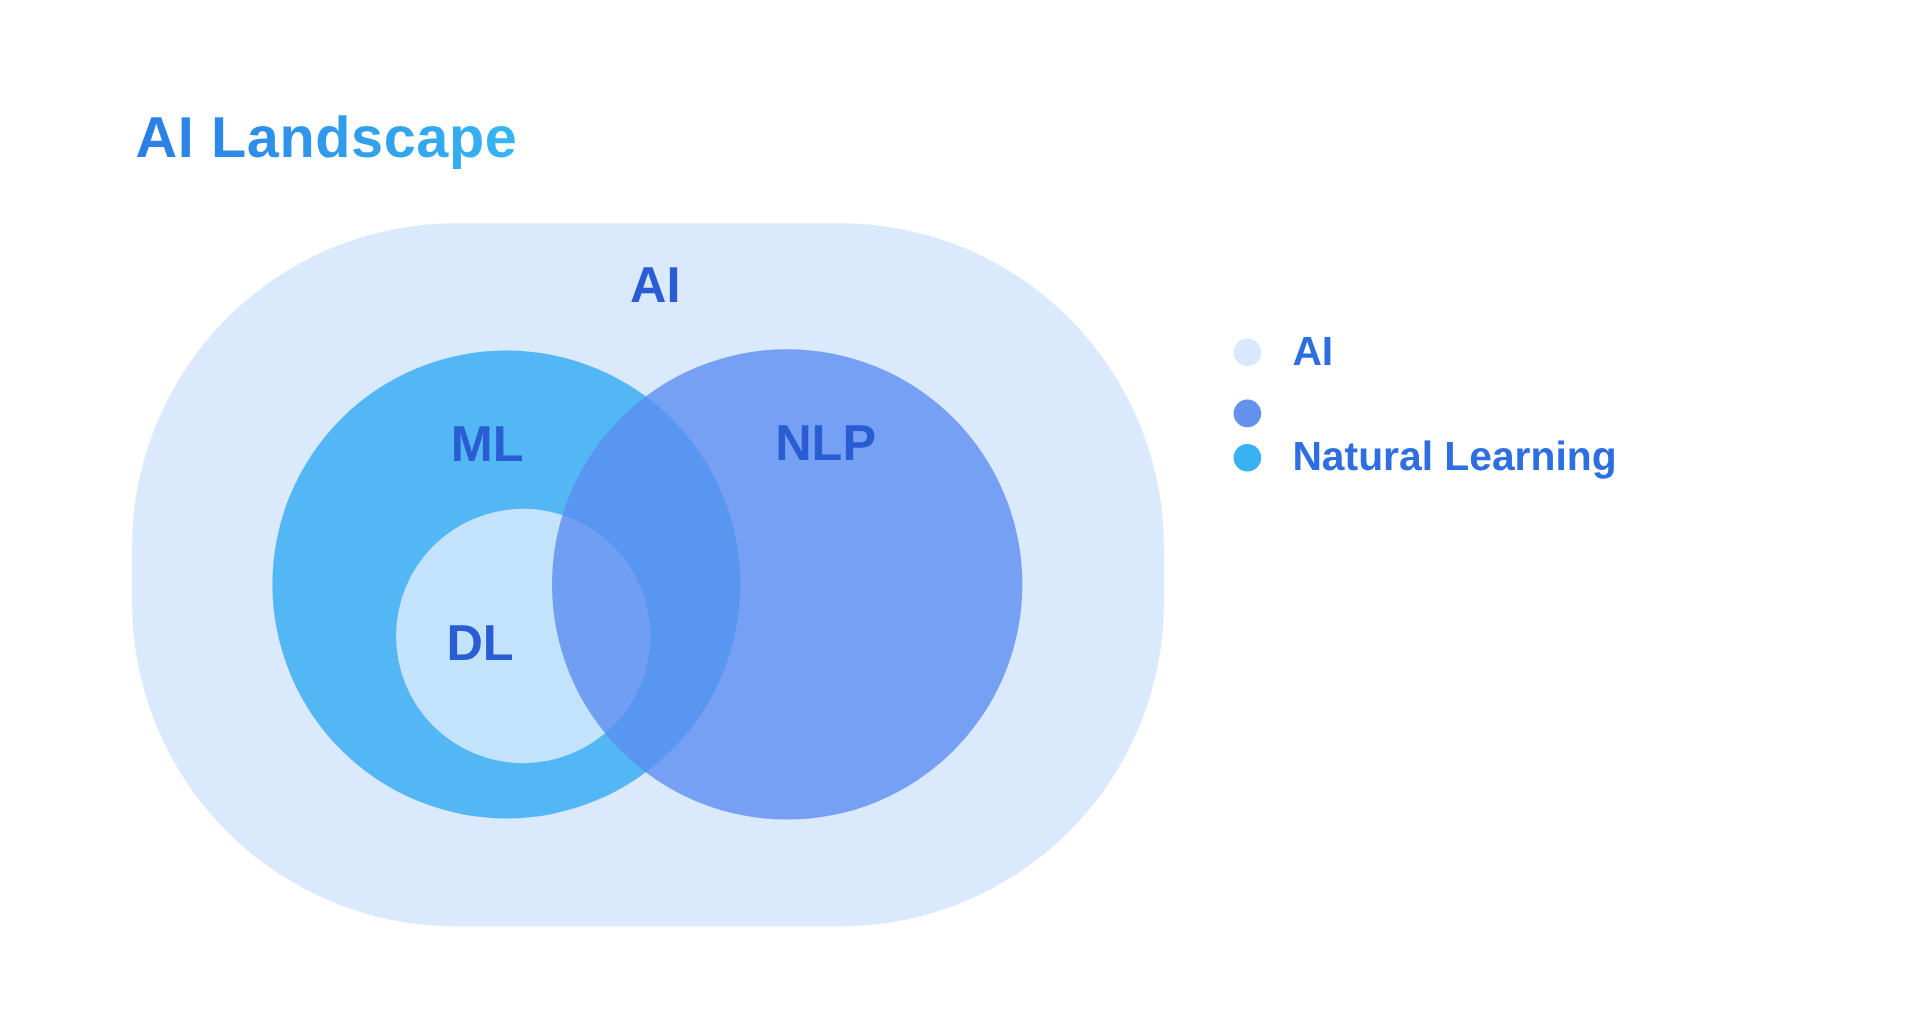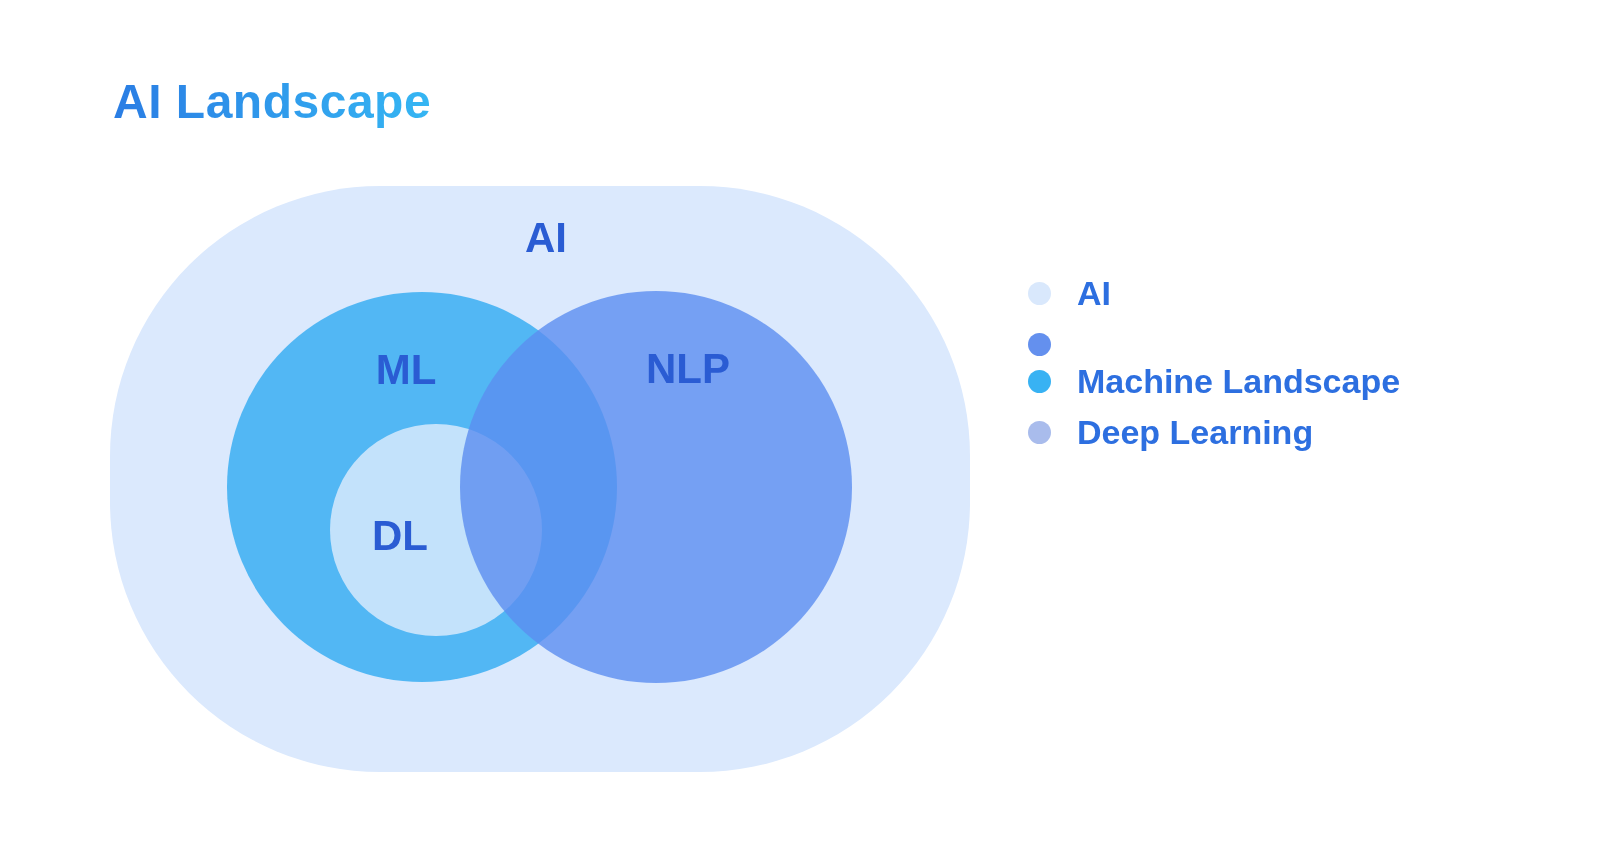--- a/index.html
+++ b/index.html
@@ -7,21 +7,21 @@
     width: 1600px;
     height: 860px;
     background: #ffffff;
     font-family: "Liberation Sans", sans-serif;
     overflow: hidden;
     position: relative;
   }
   .page-title {
     position: absolute;
     left: 113px;
-    top: 74px;
+    top: 88px;
     font-size: 48px;
     font-weight: 700;
     letter-spacing: 0.5px;
     color: #2f9bec;
     background: linear-gradient(90deg, #2a7de4 0%, #35b6f3 100%);
     -webkit-background-clip: text;
     background-clip: text;
     -webkit-text-fill-color: transparent;
   }
   .venn-svg {
@@ -94,21 +94,17 @@
     <span class="legend-dot" style="background: rgb(217, 232, 252);"></span>
     <span class="legend-label">AI</span>
   </div>
 
   <div class="legend-item">
     <span class="legend-dot" style="background: rgb(100, 144, 238);"></span>
   </div>
 
   <div class="legend-item">
     <span class="legend-dot" style="background: rgb(56, 178, 243);"></span>
-    <span class="legend-label">Machine Landscape</span>
+    <span class="legend-label">Natural Learning</span>
   </div>
 
-  <div class="legend-item">
-    <span class="legend-dot" style="background: rgb(169, 188, 236);"></span>
-    <span class="legend-label">Deep Learning</span>
-  </div>
 
 </div>
 
 </body></html>

